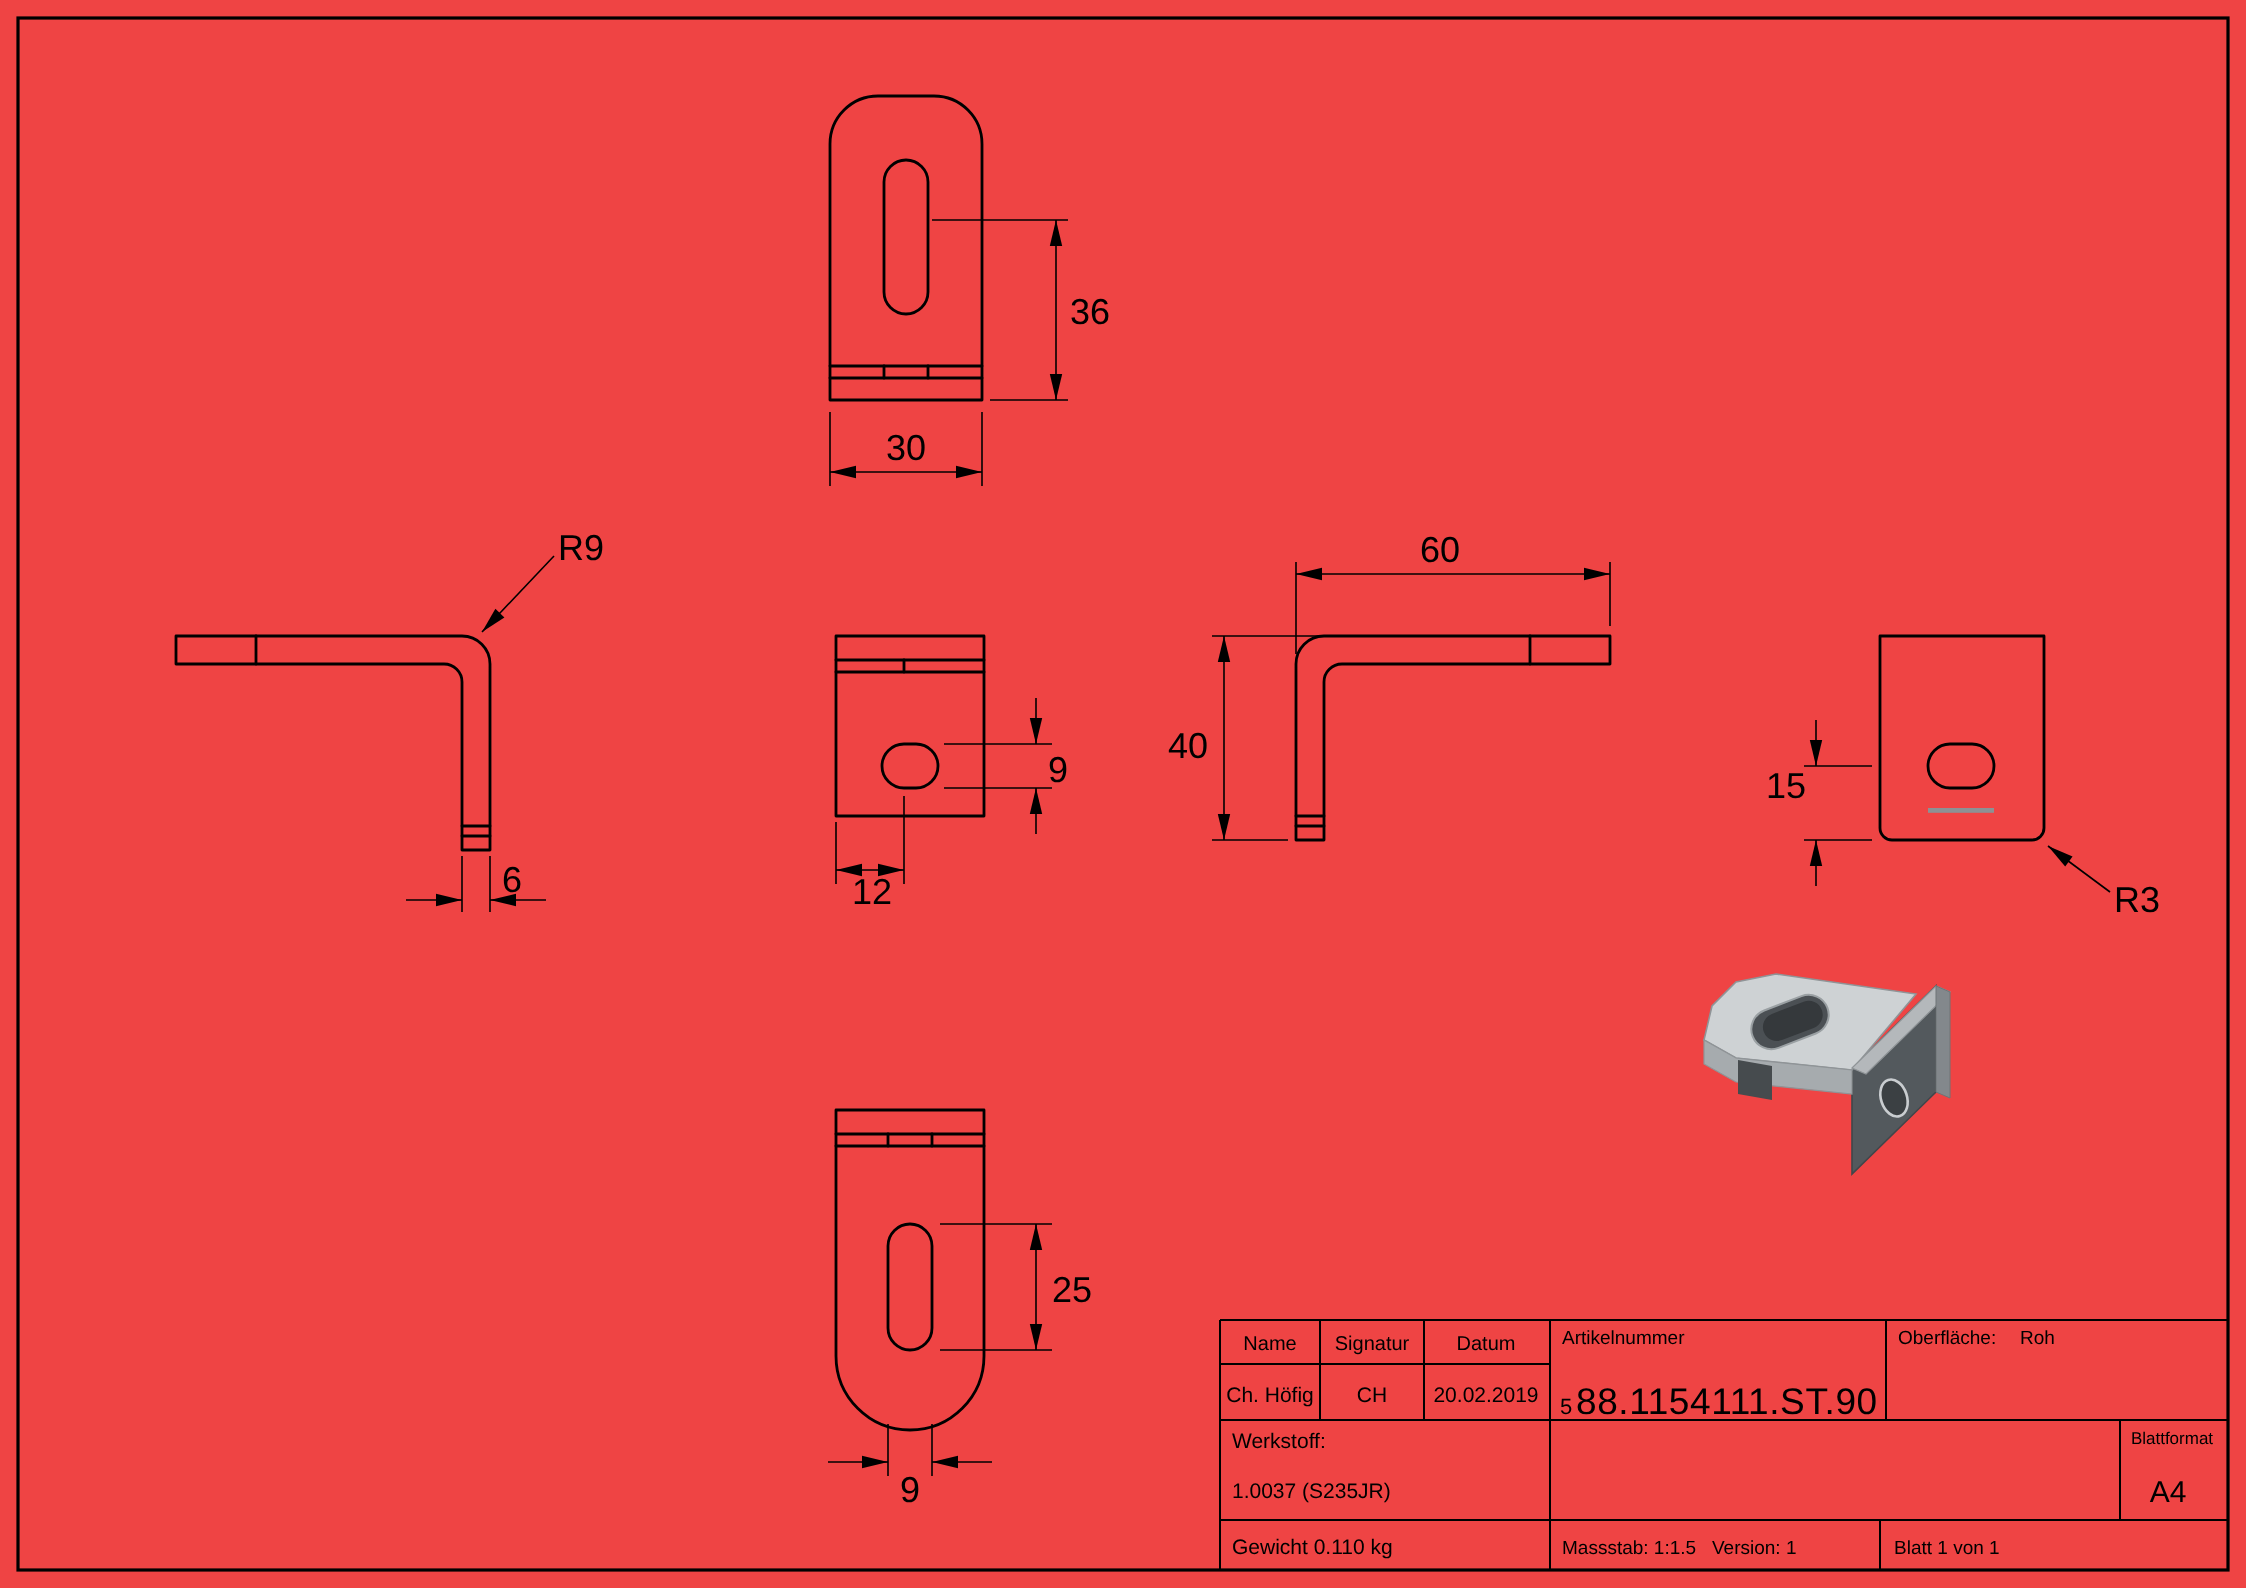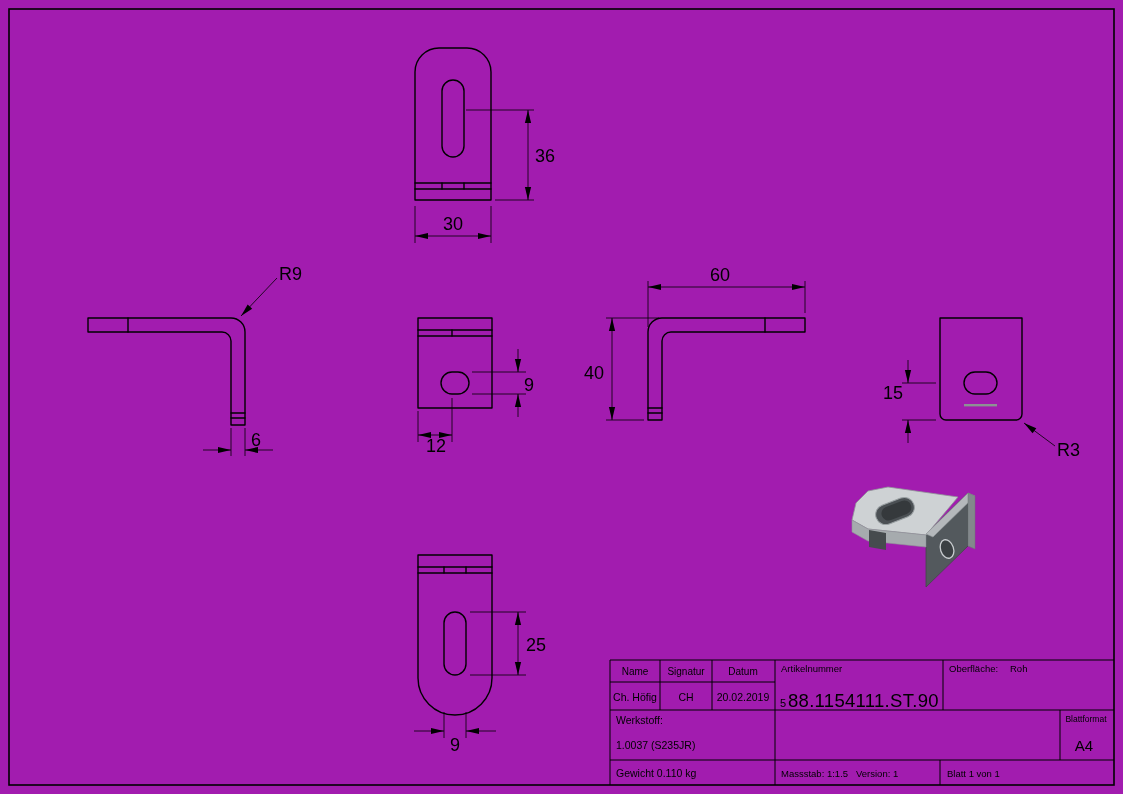--- a/index.html
+++ b/index.html
@@ -1,16 +1,16 @@
 <!DOCTYPE html>
 <html><head>
 <meta charset="utf-8">
 <style>
   html,body { margin:0; padding:0; background:#ffffff; }
-  .page { position:relative; width:1123px; height:794px; background:#a21caf; overflow:hidden; }
+  .page { position:relative; width:1123px; height:794px; background:#ef4444; overflow:hidden; }
   svg { display:block; }
   .obj  { fill:none; stroke:#000; stroke-width:1.4; stroke-linejoin:round; stroke-linecap:round; }
   .dim line { stroke:#000; stroke-width:0.8; fill:none; }
   .dim text { font-family:"Liberation Sans",sans-serif; font-size:18px; fill:#000; }
   .tb line { stroke:#000; stroke-width:1; }
   .tb text { font-family:"Liberation Sans",sans-serif; fill:#000; }
   .tbs { font-size:10px; }
   .tbv { font-size:10.5px; }
   .tba { font-size:9.5px; }
   .art { font-size:18.5px; letter-spacing:0.3px; }

